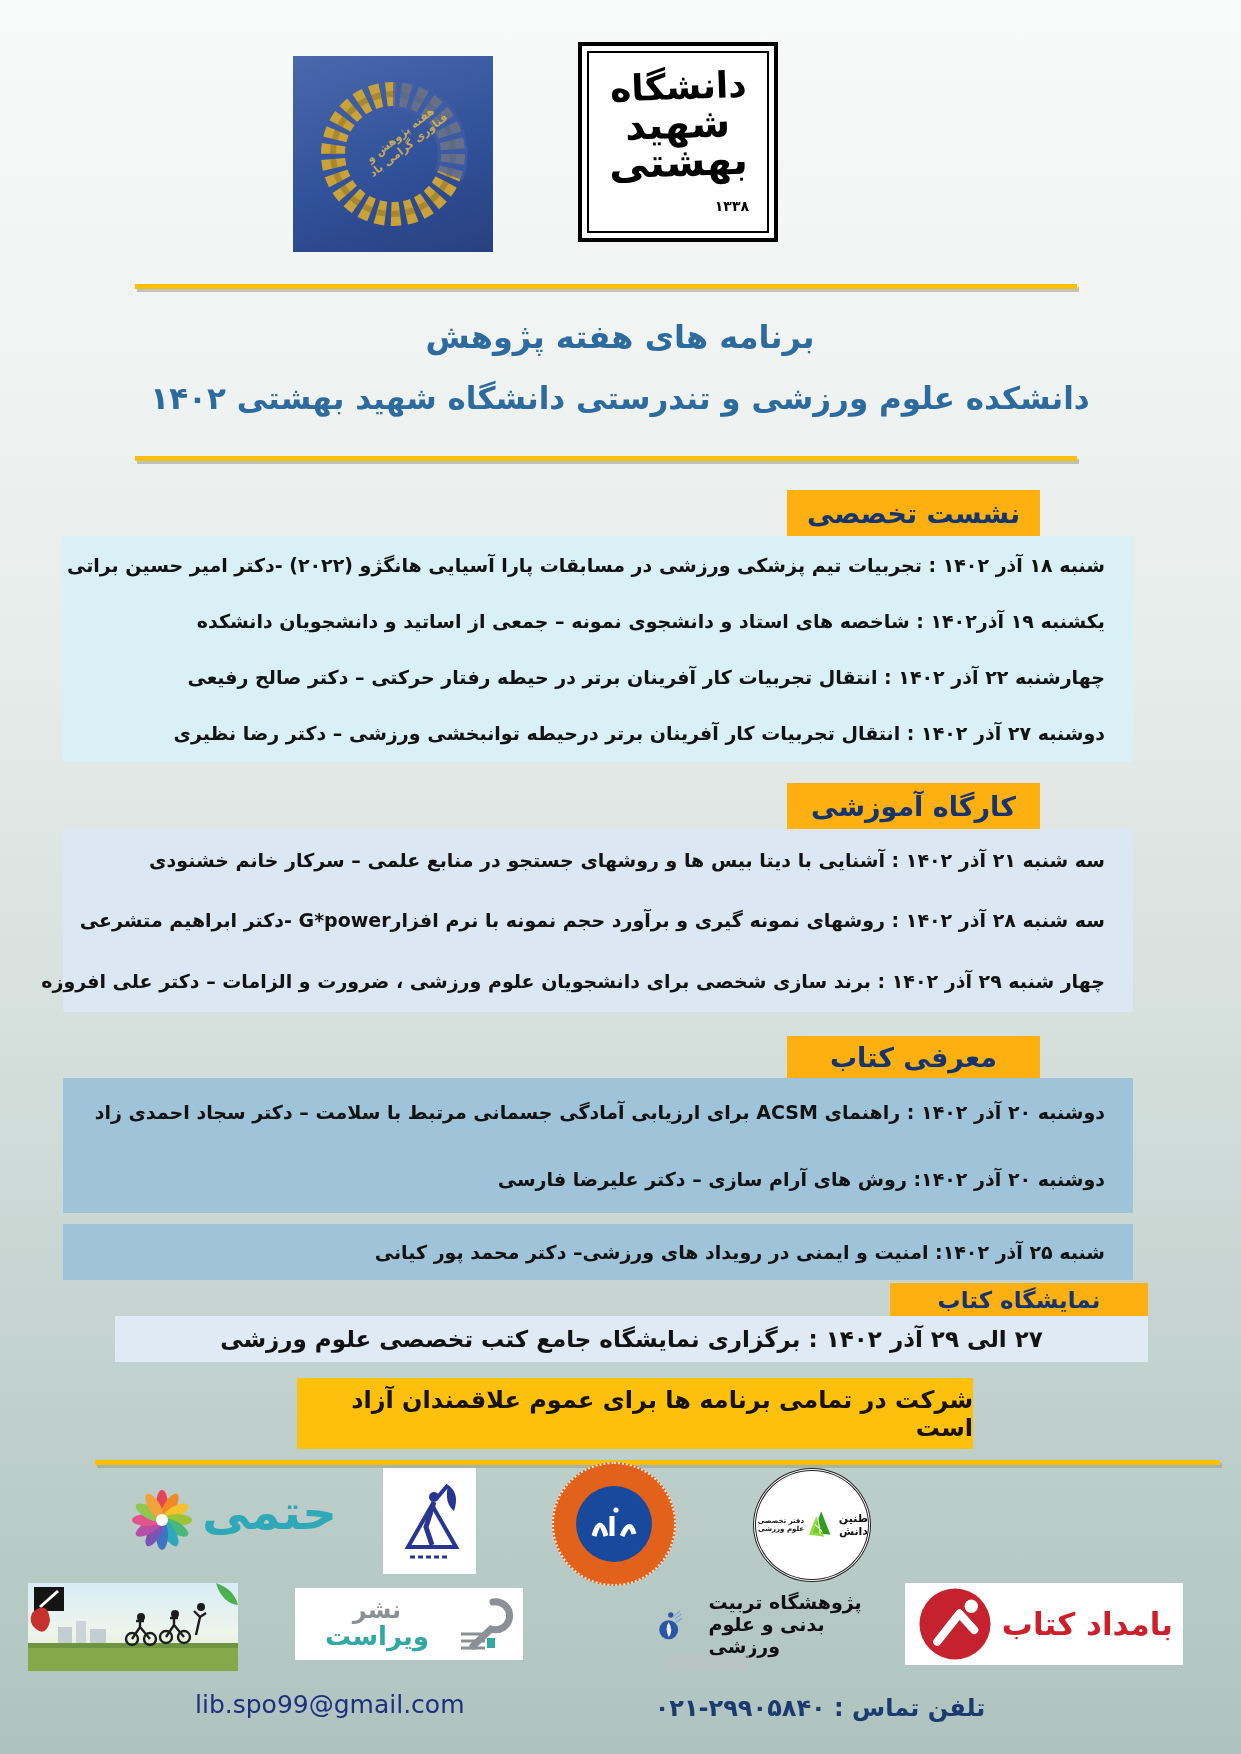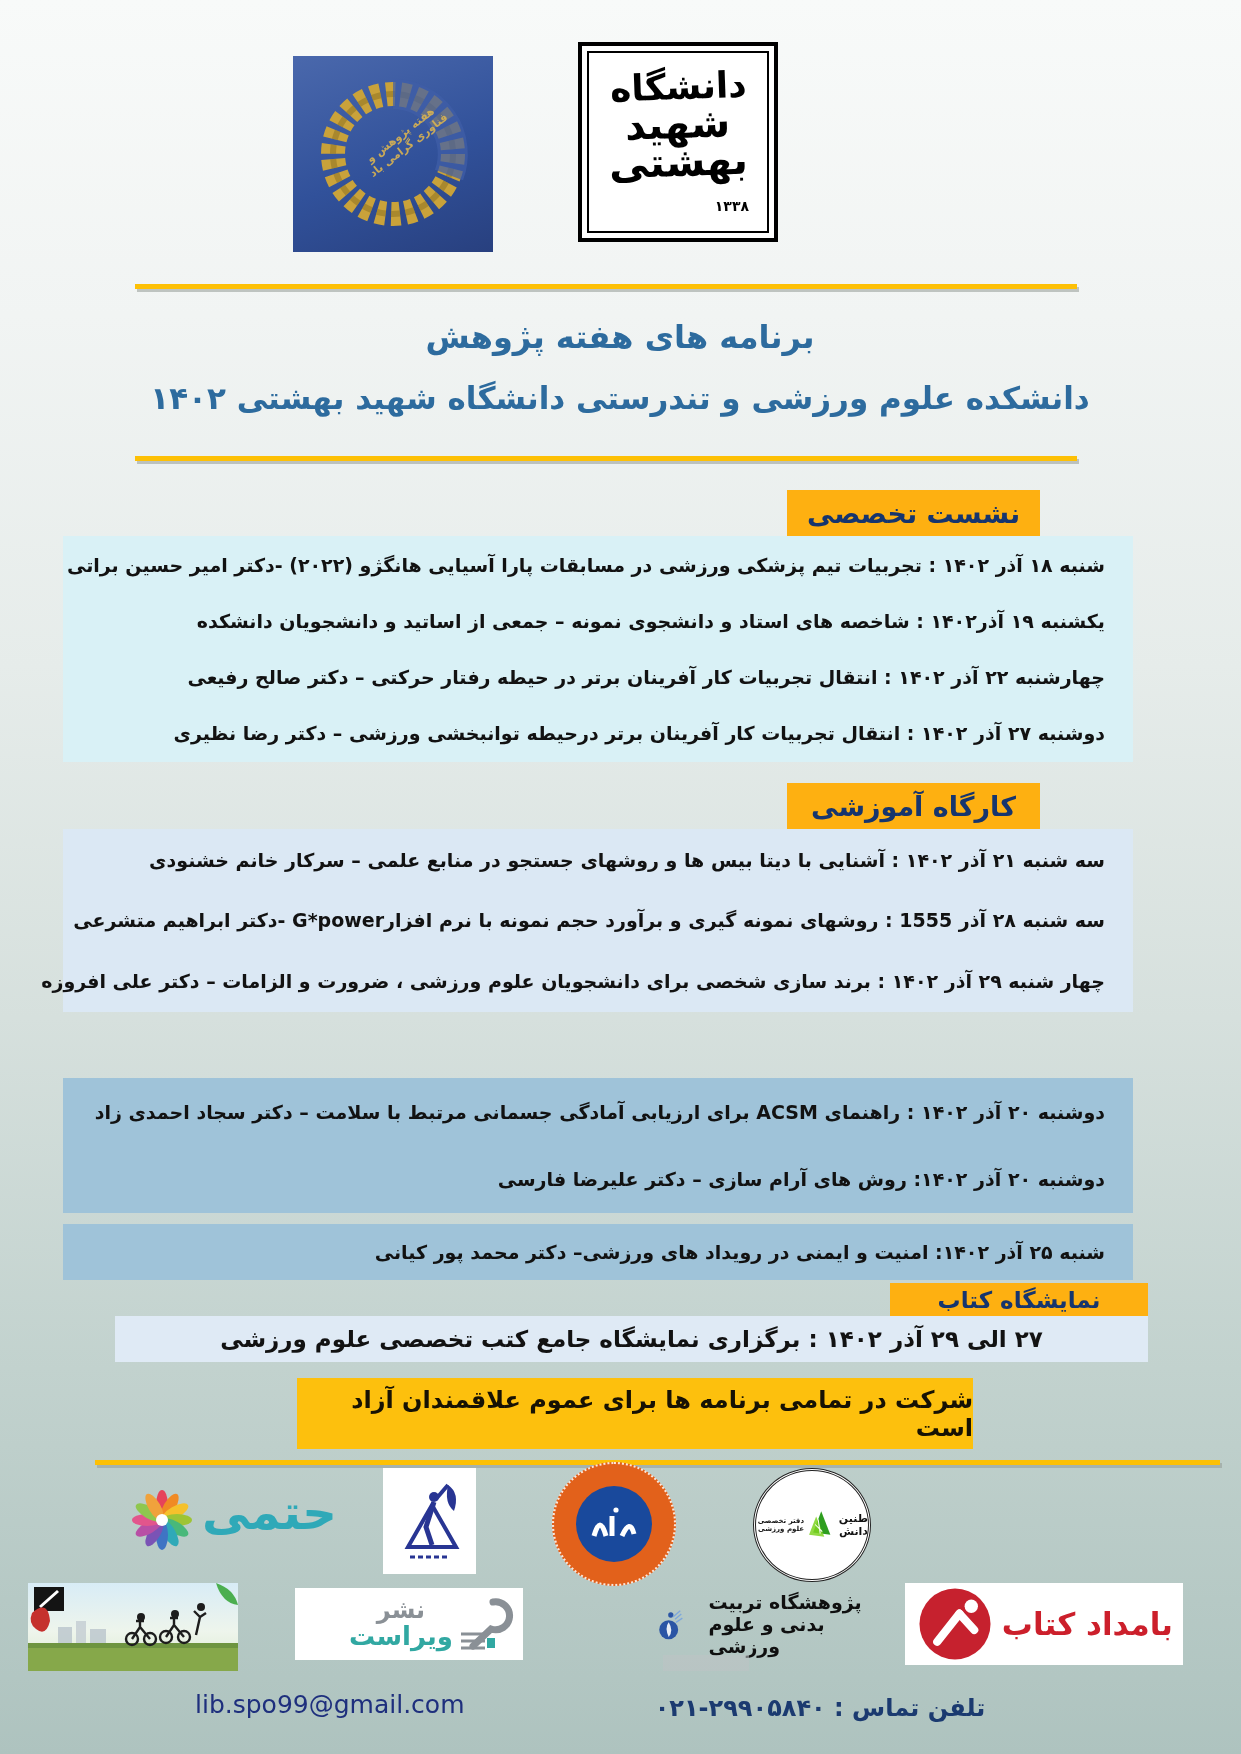--- a/index.html
+++ b/index.html
@@ -47,21 +47,21 @@
   .hatmi-word{position:absolute;left:72px;top:2px;color:#2fa9b8;font-size:48px;font-weight:700;letter-spacing:1px}
   .feather{left:383px;top:1468px;width:93px;height:106px;display:flex;align-items:center;justify-content:center}
   .badge{left:552px;top:1462px;width:124px;height:124px;border-radius:50%;background:#e2611b;
     display:flex;align-items:center;justify-content:center;border:2px dotted rgba(255,255,255,.85)}
   .badge-in{width:76px;height:76px;border-radius:50%;background:#19499c;display:flex;align-items:center;justify-content:center}
   .tanin{left:753px;top:1468px;width:118px;height:114px;border-radius:50%;background:#fff;border:3px double #222;
     display:flex;flex-direction:row;align-items:center;justify-content:center;overflow:hidden}
   .tanin-t1{font-size:11px;font-weight:700;color:#111}
   .tanin-t2{font-size:7px;font-weight:700;color:#111}
   .cyc{left:28px;top:1583px;width:210px;height:88px;overflow:hidden;background:linear-gradient(180deg,#d8ecf6 0%,#eef5ec 55%,#e8f1e2 70%)}
-  .virast{left:295px;top:1588px;width:228px;height:72px;display:flex;align-items:center;justify-content:flex-start;padding:4px 8px;gap:0}
+  .virast{left:295px;top:1588px;width:228px;height:72px;display:flex;align-items:center;justify-content:flex-start;padding:4px 8px;gap:24px}
   .virast-txt{display:flex;flex-direction:column;align-items:center;line-height:1.05}
   .virast-l1{color:#8a9096;font-size:24px;font-weight:700;letter-spacing:8px}
   .virast-l2{color:#31a8a2;font-size:26px;font-weight:700}
   .research{left:655px;top:1585px;width:240px;height:80px;display:flex;align-items:center;justify-content:flex-end;gap:24px}
   .research-txt{color:#101010;font-size:19px;font-weight:700;text-align:left;line-height:1.15}
   .research-stamp{position:absolute;left:8px;bottom:-6px;width:86px;height:16px;background:rgba(190,195,197,.55)}
   .bamdad{left:905px;top:1583px;width:278px;height:82px;display:flex;align-items:center;gap:10px;padding:4px 10px;flex-direction:row-reverse;justify-content:flex-end}
   .bamdad-word{color:#cc1f2b;font-size:31px;font-weight:700;white-space:nowrap}
   
   .email{position:absolute;left:195px;top:1690px;width:290px;text-align:left;direction:ltr;
@@ -102,24 +102,25 @@
   <div class="box box1">
     <div class="line">شنبه ۱۸ آذر ۱۴۰۲ : تجربیات تیم پزشکی ورزشی در مسابقات پارا آسیایی هانگژو (۲۰۲۲) -دکتر امیر حسین براتی</div>
     <div class="line">یکشنبه ۱۹ آذر۱۴۰۲ : شاخصه های استاد و دانشجوی نمونه – جمعی از اساتید  و دانشجویان دانشکده</div>
     <div class="line">چهارشنبه ۲۲ آذر ۱۴۰۲ :  انتقال تجربیات کار آفرینان برتر در حیطه رفتار حرکتی – دکتر صالح رفیعی</div>
     <div class="line">دوشنبه ۲۷ آذر ۱۴۰۲ : انتقال تجربیات کار آفرینان برتر درحیطه توانبخشی ورزشی – دکتر رضا نظیری</div>
   </div>
 
   <div class="sec-h sec-h2">کارگاه آموزشی</div>
   <div class="box box2">
     <div class="line">سه شنبه ۲۱ آذر ۱۴۰۲ : آشنایی با دیتا بیس ها و روشهای جستجو در منابع علمی – سرکار خانم خشنودی</div>
-    <div class="line">سه شنبه ۲۸ آذر 1555 : روشهای نمونه گیری و برآورد حجم نمونه با نرم افزارG*power -دکتر ابراهیم متشرعی</div>
+    <div class="line">سه شنبه ۲۸ آذر ۱۴۰۲ : روشهای نمونه گیری و برآورد حجم نمونه با نرم افزارG*power -دکتر ابراهیم متشرعی</div>
     <div class="line">چهار شنبه ۲۹ آذر ۱۴۰۲ :  برند سازی شخصی برای دانشجویان علوم ورزشی ، ضرورت و الزامات – دکتر علی افروزه</div>
   </div>
 
+  <div class="sec-h sec-h3">معرفی  کتاب</div>
   <div class="box box3a">
     <div class="line">دوشنبه ۲۰ آذر ۱۴۰۲ : راهنمای ACSM  برای ارزیابی آمادگی جسمانی مرتبط با سلامت – دکتر سجاد احمدی زاد</div>
     <div class="line">دوشنبه ۲۰ آذر ۱۴۰۲:  روش های آرام سازی – دکتر علیرضا فارسی</div>
   </div>
   <div class="box box3b">
     <div class="line">شنبه ۲۵ آذر ۱۴۰۲:  امنیت و ایمنی در رویداد های ورزشی– دکتر محمد پور کیانی</div>
   </div>
 
   <div class="sec-h sec-h4">نمایشگاه کتاب</div>
   <div class="box box4">

